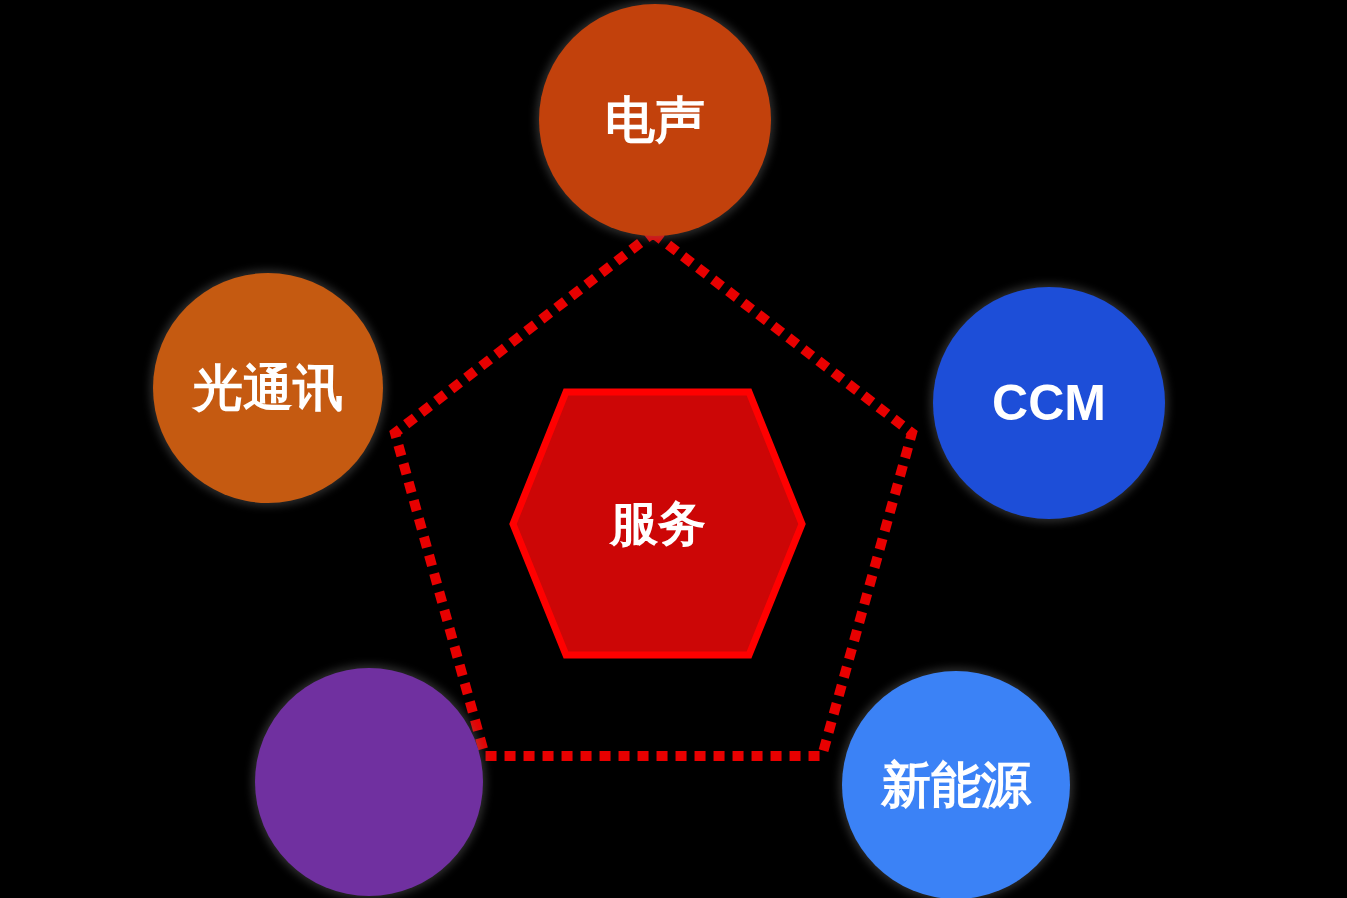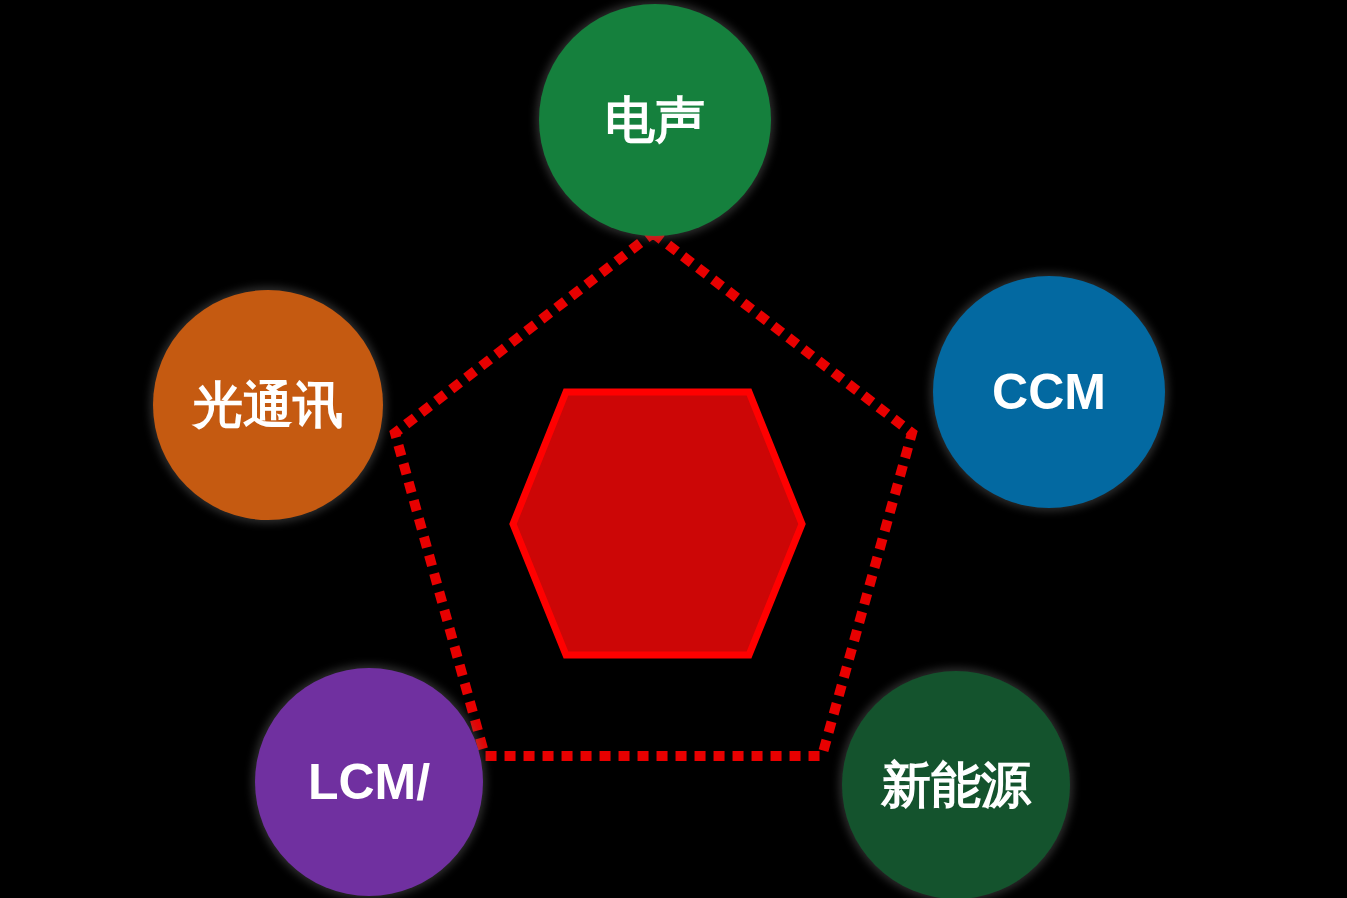--- a/index.html
+++ b/index.html
@@ -24,25 +24,25 @@
     align-items: center;
     justify-content: center;
     color: #ffffff;
     font-weight: 700;
     font-size: 50px;
     line-height: 58px;
     text-align: center;
     white-space: pre;
     box-shadow: 0 0 9px 3px rgba(115,115,115,0.40);
   }
-  .node-tws      { left: 539px; top: 4px;   width: 232px; height: 232px; background: #15803d; gap: 12px; }
-  .node-optical  { left: 153px; top: 290px; width: 230px; height: 230px; background: #C55A11; }
-  .node-ccm      { left: 933px; top: 276px; width: 232px; height: 232px; background: #0369a1; }
+  .node-tws      { left: 539px; top: 4px;   width: 232px; height: 232px; background: #c2410c; gap: 12px; }
+  .node-optical  { left: 153px; top: 273px; width: 230px; height: 230px; background: #C55A11; }
+  .node-ccm      { left: 933px; top: 287px; width: 232px; height: 232px; background: #1d4ed8; }
   .node-lcm      { left: 255px; top: 668px; width: 228px; height: 228px; background: #7030A0; }
-  .node-pv       { left: 842px; top: 671px; width: 228px; height: 228px; background: #14532d; }
+  .node-pv       { left: 842px; top: 671px; width: 228px; height: 228px; background: #3b82f6; }
   .center-label {
     position: absolute;
     left: 513px; top: 392px;
     width: 290px; height: 263px;
     display: flex;
     flex-direction: column;
     align-items: center;
     justify-content: center;
     color: #ffffff;
     font-weight: 700;
@@ -57,35 +57,35 @@
 <div class="stage">
 
   <svg class="layer-svg" viewBox="0 0 1347 898">
 
     <polygon points="653,233 912,433 822,756 485,756 395,433" fill="none" stroke="#E80000" stroke-width="10" stroke-dasharray="11 8" stroke-linecap="butt" stroke-linejoin="miter"></polygon>
 
     <polygon points="513,524 566,392 749,392 802,524 749,655 566,655" fill="#CC0606" stroke="#FF0000" stroke-width="7" stroke-linejoin="miter"></polygon>
   </svg>
 
   <div class="center-label">
+    <span>服务</span>
   </div>
 
   <div class="node node-tws">
     <span>电声</span>
   </div>
 
   <div class="node node-ccm">
     <span>CCM</span>
   </div>
 
   <div class="node node-pv">
     <span>新能源</span>
   </div>
 
   <div class="node node-lcm">
-    <span>LCM/</span>
   </div>
 
   <div class="node node-optical">
     <span>光通讯</span>
   </div>
 
 </div>
 
 </body></html>

